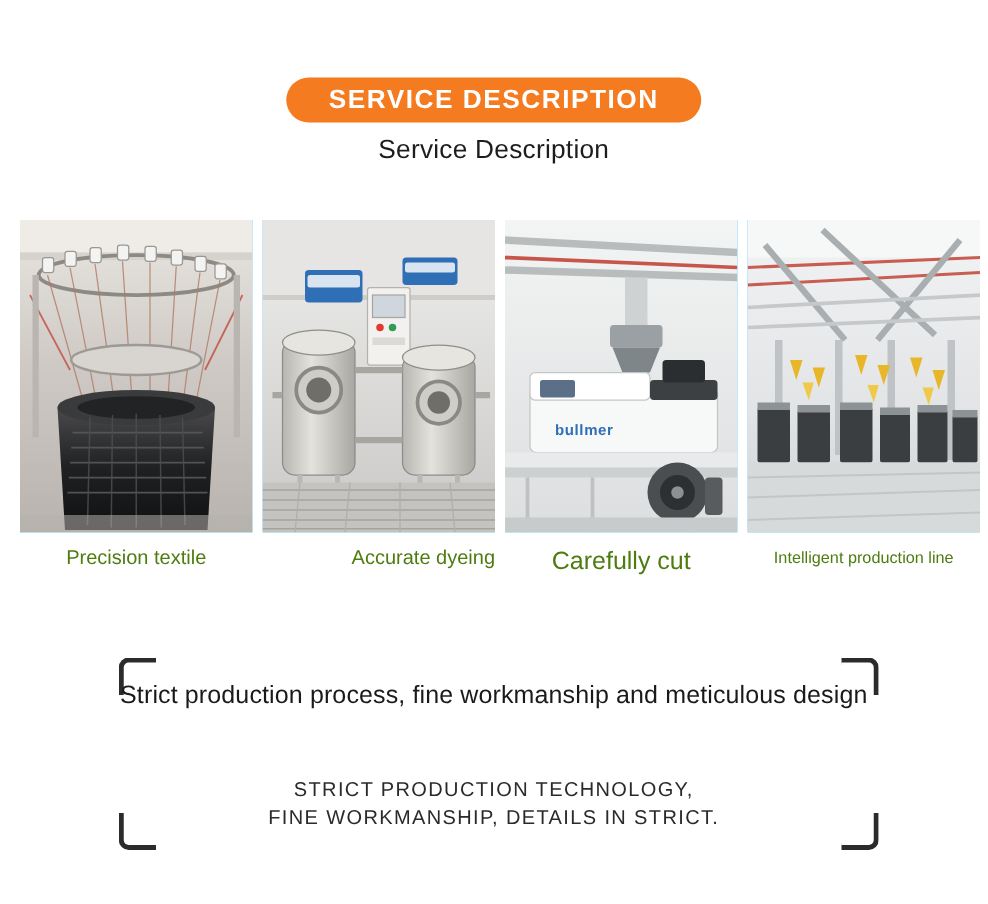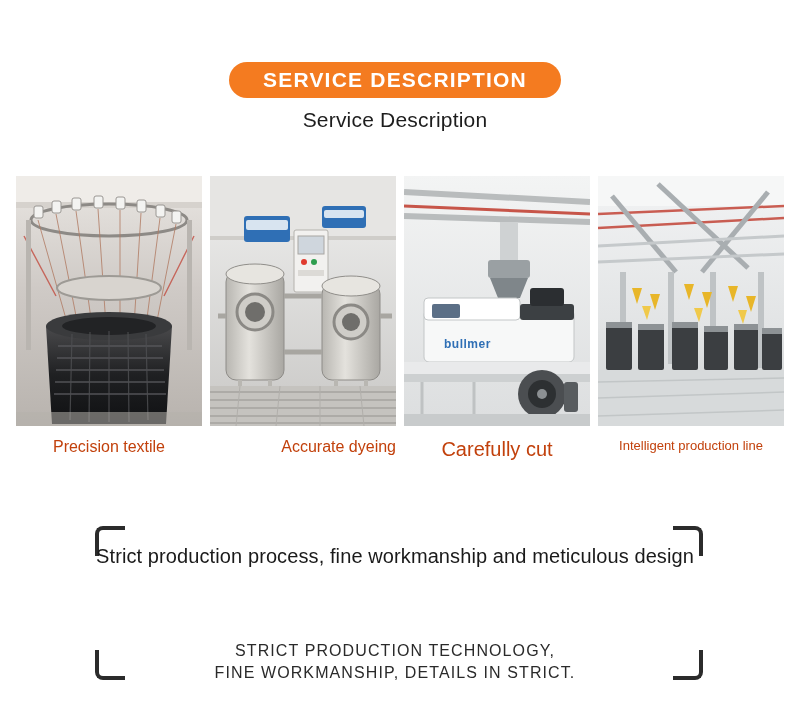--- a/index.html
+++ b/index.html
@@ -68,21 +68,21 @@
     width: 186px;
     height: 250px;
     overflow: hidden;
     position: relative;
     background: #7dd3fc;
   }
   .thumb svg { display: block; }
   .caption {
     margin-top: 12px;
     text-align: center;
-    color: #c2410c;
+    color: #4d7c0f;
   }
   .cap1 { font-size: 16px; }
   .cap2 { font-size: 16px; text-align: right; }
   .cap3 { font-size: 20px; }
   .cap4 { font-size: 13px; }
 
   
   .lower {
     position: absolute;
     top: 500px;
@@ -108,21 +108,21 @@
     top: 45px;
     left: 0;
     width: 790px;
     text-align: center;
     font-size: 20px;
     color: #1a1a1a;
     letter-spacing: 0.1px;
   }
   .sub-lines {
     position: absolute;
-    top: 140px;
+    top: 122px;
     left: 0;
     width: 790px;
     text-align: center;
     font-size: 16px;
     color: #2a2a2a;
     letter-spacing: 1.1px;
     line-height: 22px;
   }
   .sub-lines div { white-space: nowrap; }
 </style>

